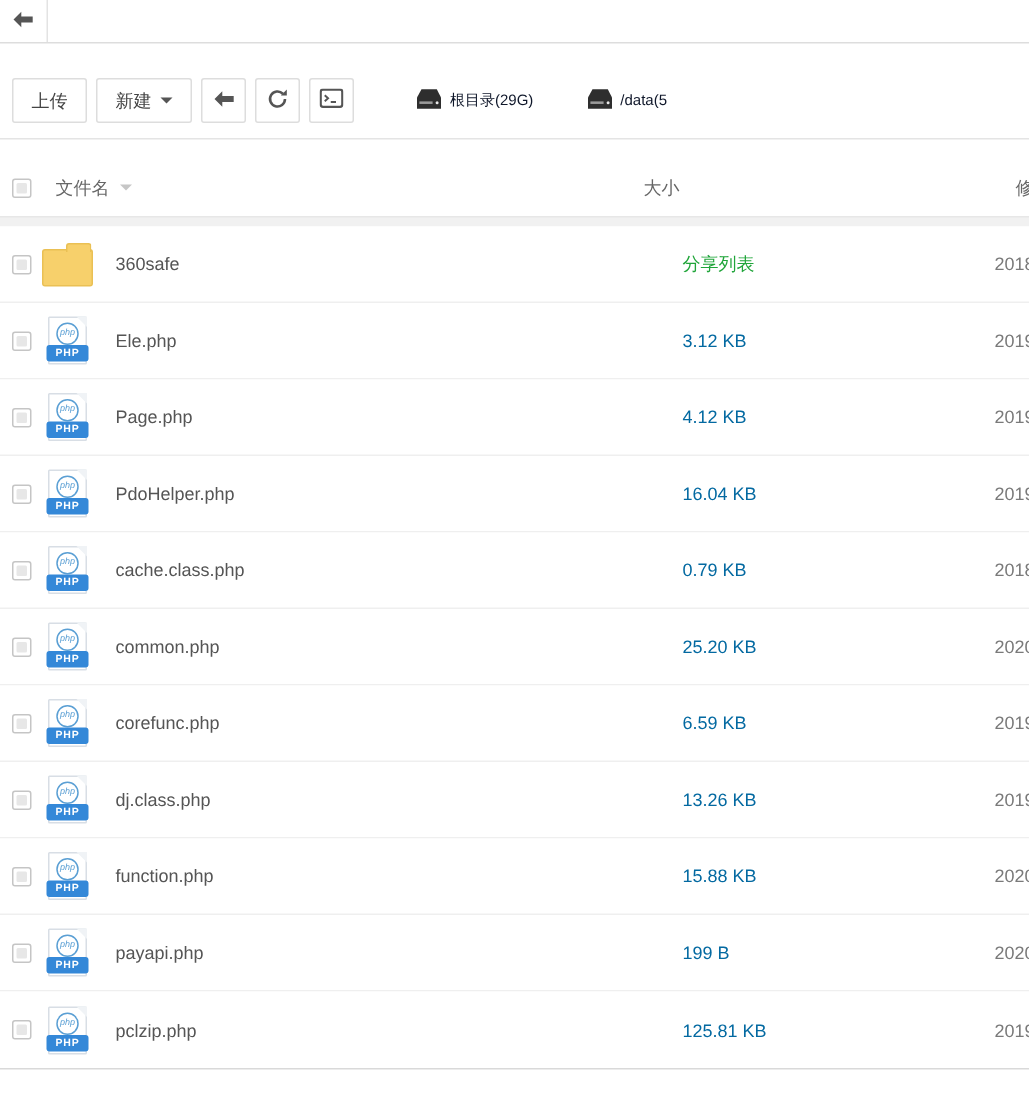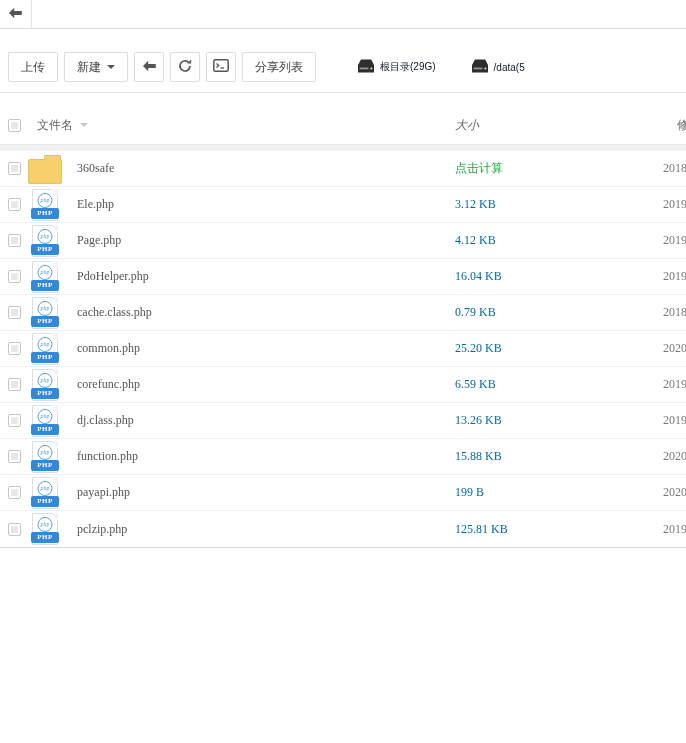--- a/index.html
+++ b/index.html
@@ -26,27 +26,27 @@
   .disk { display: inline-flex; align-items: center; margin-left: 36px; font-size: 10px; color: #0f172a;
     text-decoration: none; cursor: pointer; white-space: nowrap; }
   .disk svg { margin-right: 6px; }
 
   
   .thead { position: relative; height: 38px; margin-top: 13px; display: flex; align-items: center; color: #666; }
   .thead .cb { margin-left: 8px; }
   .col-name { margin-left: 16px; display: inline-flex; align-items: center; cursor: pointer; }
   .sort-caret { width: 0; height: 0; border: 4px solid transparent; border-top-color: #c6c6c6;
     margin-left: 7px; margin-top: 4px; }
-  .col-size { position: absolute; left: 455px; cursor: pointer; font-style: italic; }
+  .col-size { position: absolute; left: 429px; cursor: pointer; }
   .col-date { position: absolute; left: 677px; cursor: pointer; white-space: nowrap; }
   .tgap { height: 7px; background: #f1f1f1; border-top: 1px solid #e7e7e7; }
   #rows { border-bottom: 1px solid #d9d9d9; }
 
-  .trow { position: relative; height: 36px; display: flex; align-items: center;
-    border-bottom: 1px solid #efefef; background: #fff; cursor: default; font-family: Liberation Serif, serif; }
+  .trow { position: relative; height: 51px; display: flex; align-items: center;
+    border-bottom: 1px solid #efefef; background: #fff; cursor: default; }
   .trow:last-child { border-bottom: none; }
 
   .cb { flex: none; width: 13px; height: 13px; border: 1px solid #c5c5c5; border-radius: 2px;
     background: #fff; position: relative; cursor: pointer; }
   .cb::after { content: ""; position: absolute; left: 2px; top: 2px; right: 2px; bottom: 2px;
     background: #e7e7e7; border-radius: 1px; }
   .trow .cb { margin-left: 8px; }
 
   .icon-cell { flex: none; width: 28px; margin: 0 6px 0 10px; position: relative; height: 34px; }
 
@@ -109,21 +109,20 @@
   </button>
   <button class="btn icon-btn">
     <span>
       <svg width="16" height="13" viewBox="0 0 16 13">
           <rect x="0.8" y="0.8" width="14.4" height="11.4" rx="1.5" fill="none" stroke="#555" stroke-width="1.5"></rect>
           <path d="M3.5 4.5 l2.2 2 -2.2 2" fill="none" stroke="#555" stroke-width="1.3"></path>
           <path d="M7.5 9 h3.5" stroke="#555" stroke-width="1.3"></path>
         </svg>
     </span>
   </button>
-  <button class="btn">分享列表</button>
 
   <a class="disk">
     <span>
       <svg width="16" height="14" viewBox="0 0 16 14">
           <path d="M3 0.5 h10.2 L16 6 v7.5 H0 V6 Z" fill="#2e2e2e"></path>
           <rect x="1.6" y="8.6" width="8.8" height="1.7" fill="#9a9a9a"></rect>
           <circle cx="13.4" cy="9.5" r="1" fill="#e8e8e8"></circle>
         </svg>
     </span>
     <span>根目录(29G)</span>
@@ -151,21 +150,21 @@
 </div>
 <div class="tgap"></div>
 <div id="rows">
   <div class="trow">
     <span class="cb"></span>
     <span class="icon-cell">
       <span class="folder-icon"></span>
 
     </span>
     <a class="fname">360safe</a>
-    <span class="fsize green">点击计算</span>
+    <span class="fsize green">分享列表</span>
     <span class="fdate">2018</span>
   </div>
 
   <div class="trow">
     <span class="cb"></span>
     <span class="icon-cell">
 
       <span class="php-icon">
         <span class="fold"></span>
         <span class="php-circle">php</span>

